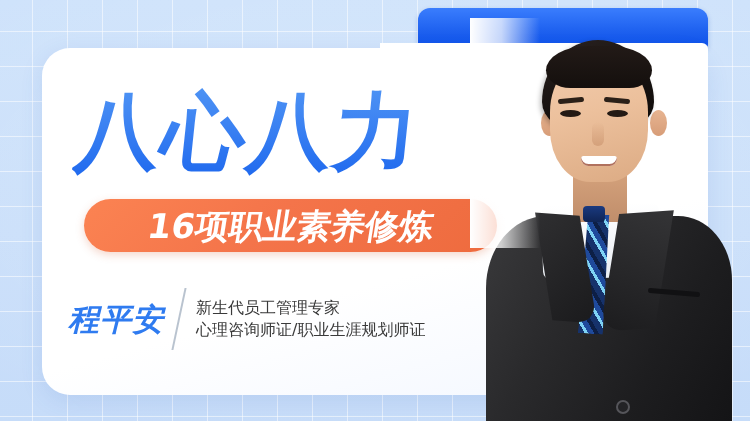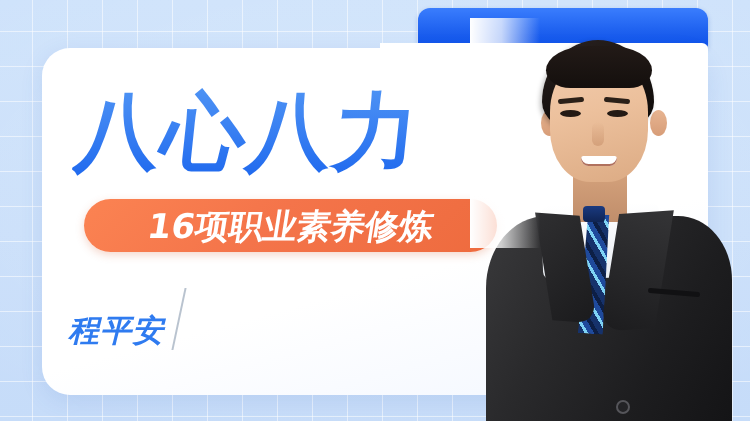--- a/index.html
+++ b/index.html
@@ -117,21 +117,21 @@
     transform: skewX(-9deg);
     white-space: nowrap;
   }
 
   
   .speaker {
     position: absolute;
     left: 68px;
     top: 288px;
     display: flex;
-    align-items: flex-end;
+    align-items: center;
   }
   .speaker-name {
     font-family: "DejaVu Serif", "Liberation Serif", serif;
     font-size: 31px;
     font-weight: 700;
     font-style: italic;
     color: #2f7bf0;
     letter-spacing: 1px;
     line-height: 40px;
     white-space: nowrap;
@@ -363,20 +363,22 @@
   <div class="headline">八心八力</div>
 
   <div class="pill">
     <span class="pill-text">16项职业素养修炼</span>
   </div>
 
   <div class="speaker">
     <div class="speaker-name">程平安</div>
     <div class="speaker-divider"></div>
     <div class="speaker-lines">
+      <div class="speaker-line">新生代员工管理专家</div>
+      <div class="speaker-line">心理咨询师证/职业生涯规划师证</div>
     </div>
   </div>
 
   <div class="person">
     <div class="p-suit"></div>
     <div class="p-collar"></div>
     <div class="p-neck"></div>
     <div class="p-tie"></div>
     <div class="p-tie-knot"></div>
     <div class="p-lapel-l"></div>

